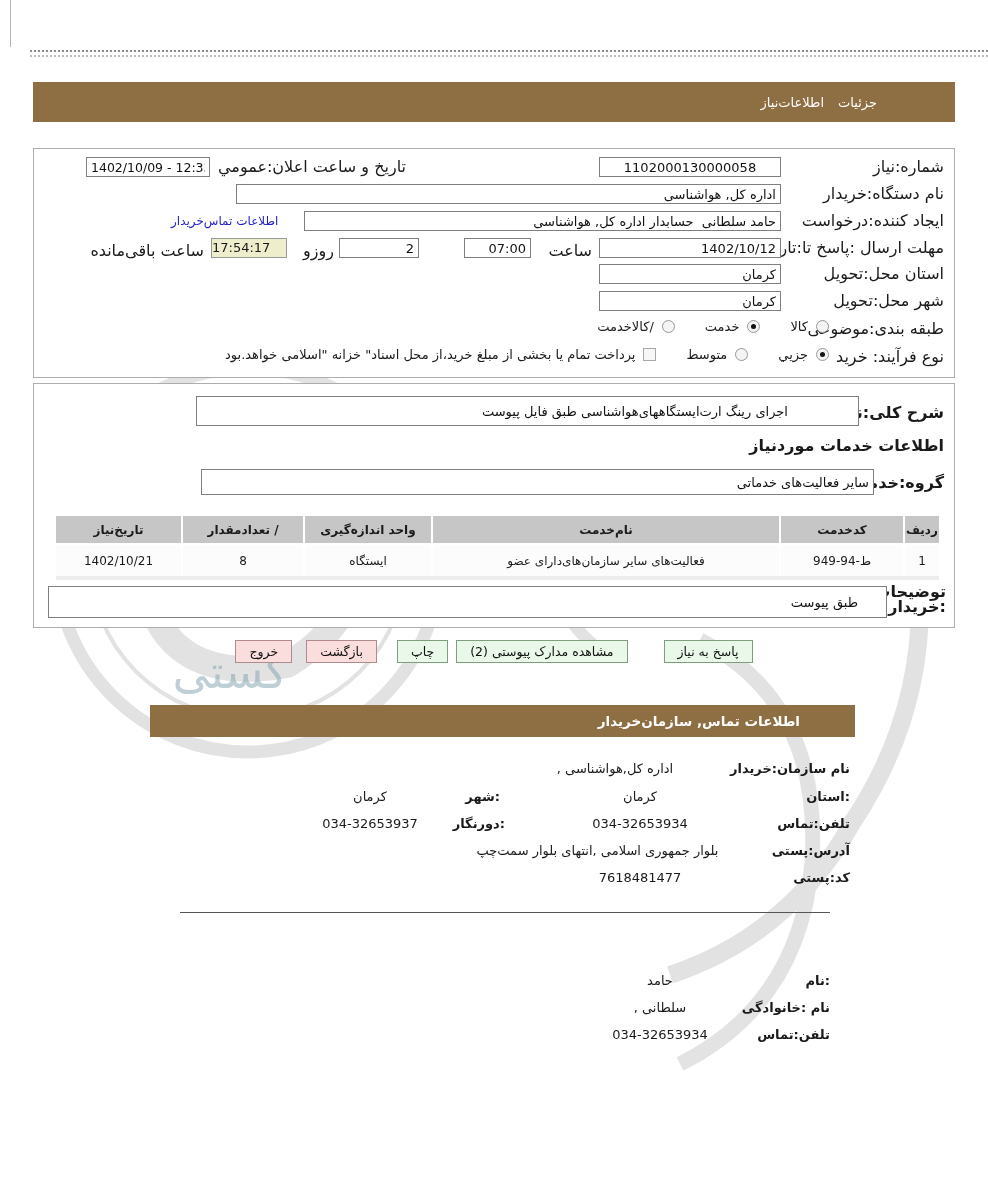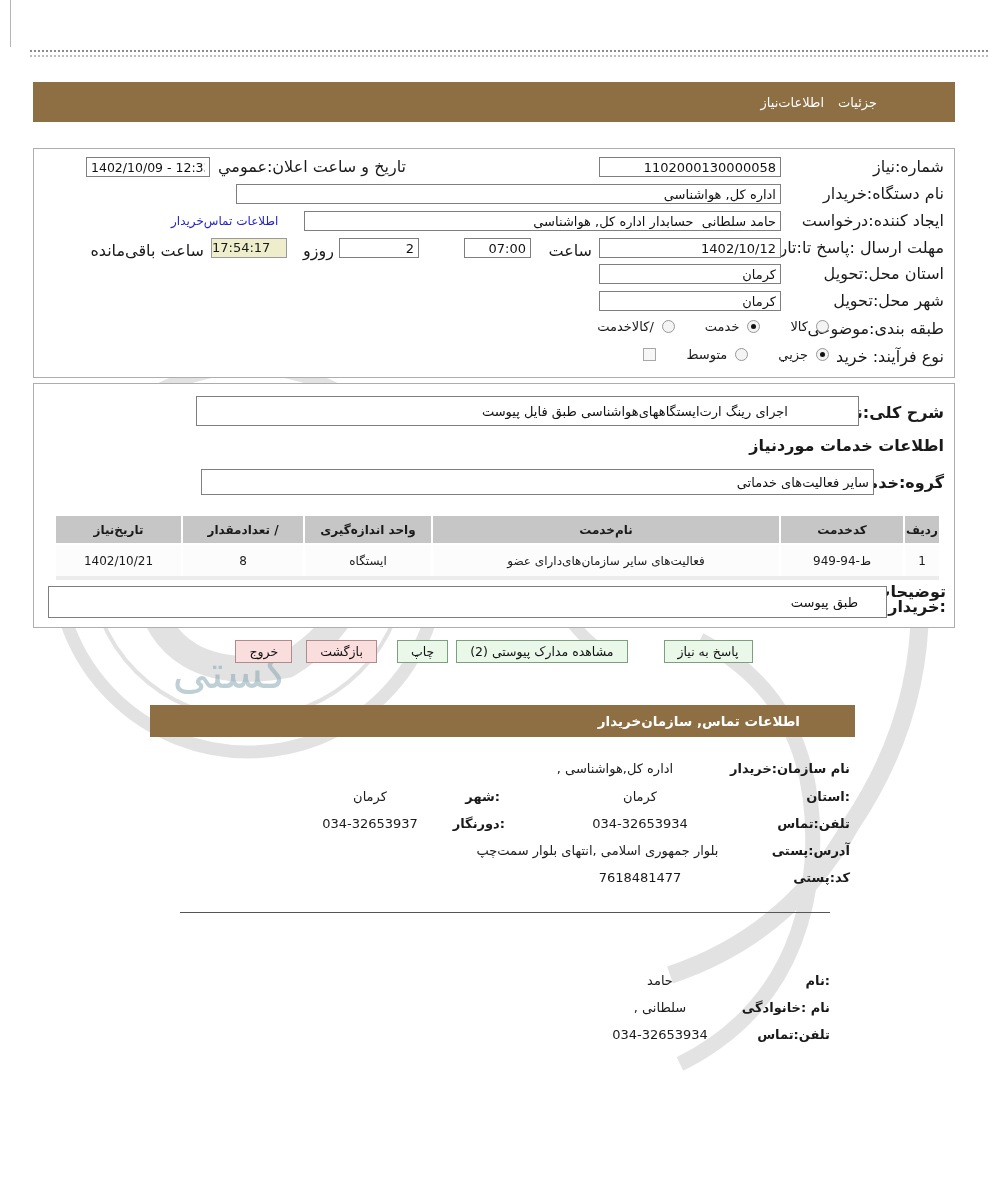--- a/index.html
+++ b/index.html
@@ -92,21 +92,21 @@
     <div class="dash2"></div>
 
     <div class="tabbar">
       <span class="tab">جزئیات</span>
       <span class="tab">اطلاعات‌نیاز</span>
     </div>
 
     <div class="panel panel1">
       <div class="row" style="top:8px">
         <span class="lbl r">شماره:نیاز</span>
-        <input class="inp ltr" style="right: 173px; width: 182px;" value="1102000130000058">
+        <input class="inp ltr" style="right: 173px; width: 182px; text-align: center;" value="1102000130000058">
         <span class="lbl" style="left:184px">تاریخ و ساعت اعلان:عمومي</span>
         <input class="inp ltr" style="left: 52px; width: 124px; font-size: 12.5px;" value="1402/10/09 - 12:33">
       </div>
       <div class="row" style="top:35px">
         <span class="lbl r">نام دستگاه:خریدار</span>
         <input class="inp" style="right: 173px; width: 545px;" value="اداره کل, هواشناسی">
       </div>
       <div class="row" style="top:62px">
         <span class="lbl r">ایجاد کننده:درخواست</span>
         <input class="inp" style="right: 173px; width: 477px;" value="حامد سلطانی  حسابدار اداره کل, هواشناسی">
@@ -146,20 +146,21 @@
       <div class="row" style="top:198px">
         <span class="lbl r">نوع فرآیند: خرید</span>
         <div class="optgrp" style="right:125px">
           <span class="radio checked"></span>
           <span>جزيي</span>
           <span class="optgap"></span>
           <span class="radio"></span>
           <span>متوسط</span>
           <span class="optgap"></span>
           <span class="chk"></span>
+          <span>پرداخت تمام یا بخشی از مبلغ خرید،از محل اسناد" خزانه "اسلامی خواهد.بود</span>
         </div>
       </div>
     </div>
 
     <div class="panel panel2">
       <div class="row" style="top:12px;height:30px">
         <span class="lbl r blbl" style="top:7px">شرح کلی:نیاز</span>
         <input class="inp" style="right: 95px; width: 663px; height: 30px; padding-left: 8px; padding-right: 70px;" value="اجرای رینگ ارت‌ایستگاههای‌هواشناسی طبق فایل پیوست">
       </div>
       <div class="lbl r blbl" style="top:52px">اطلاعات خدمات موردنیاز</div>

